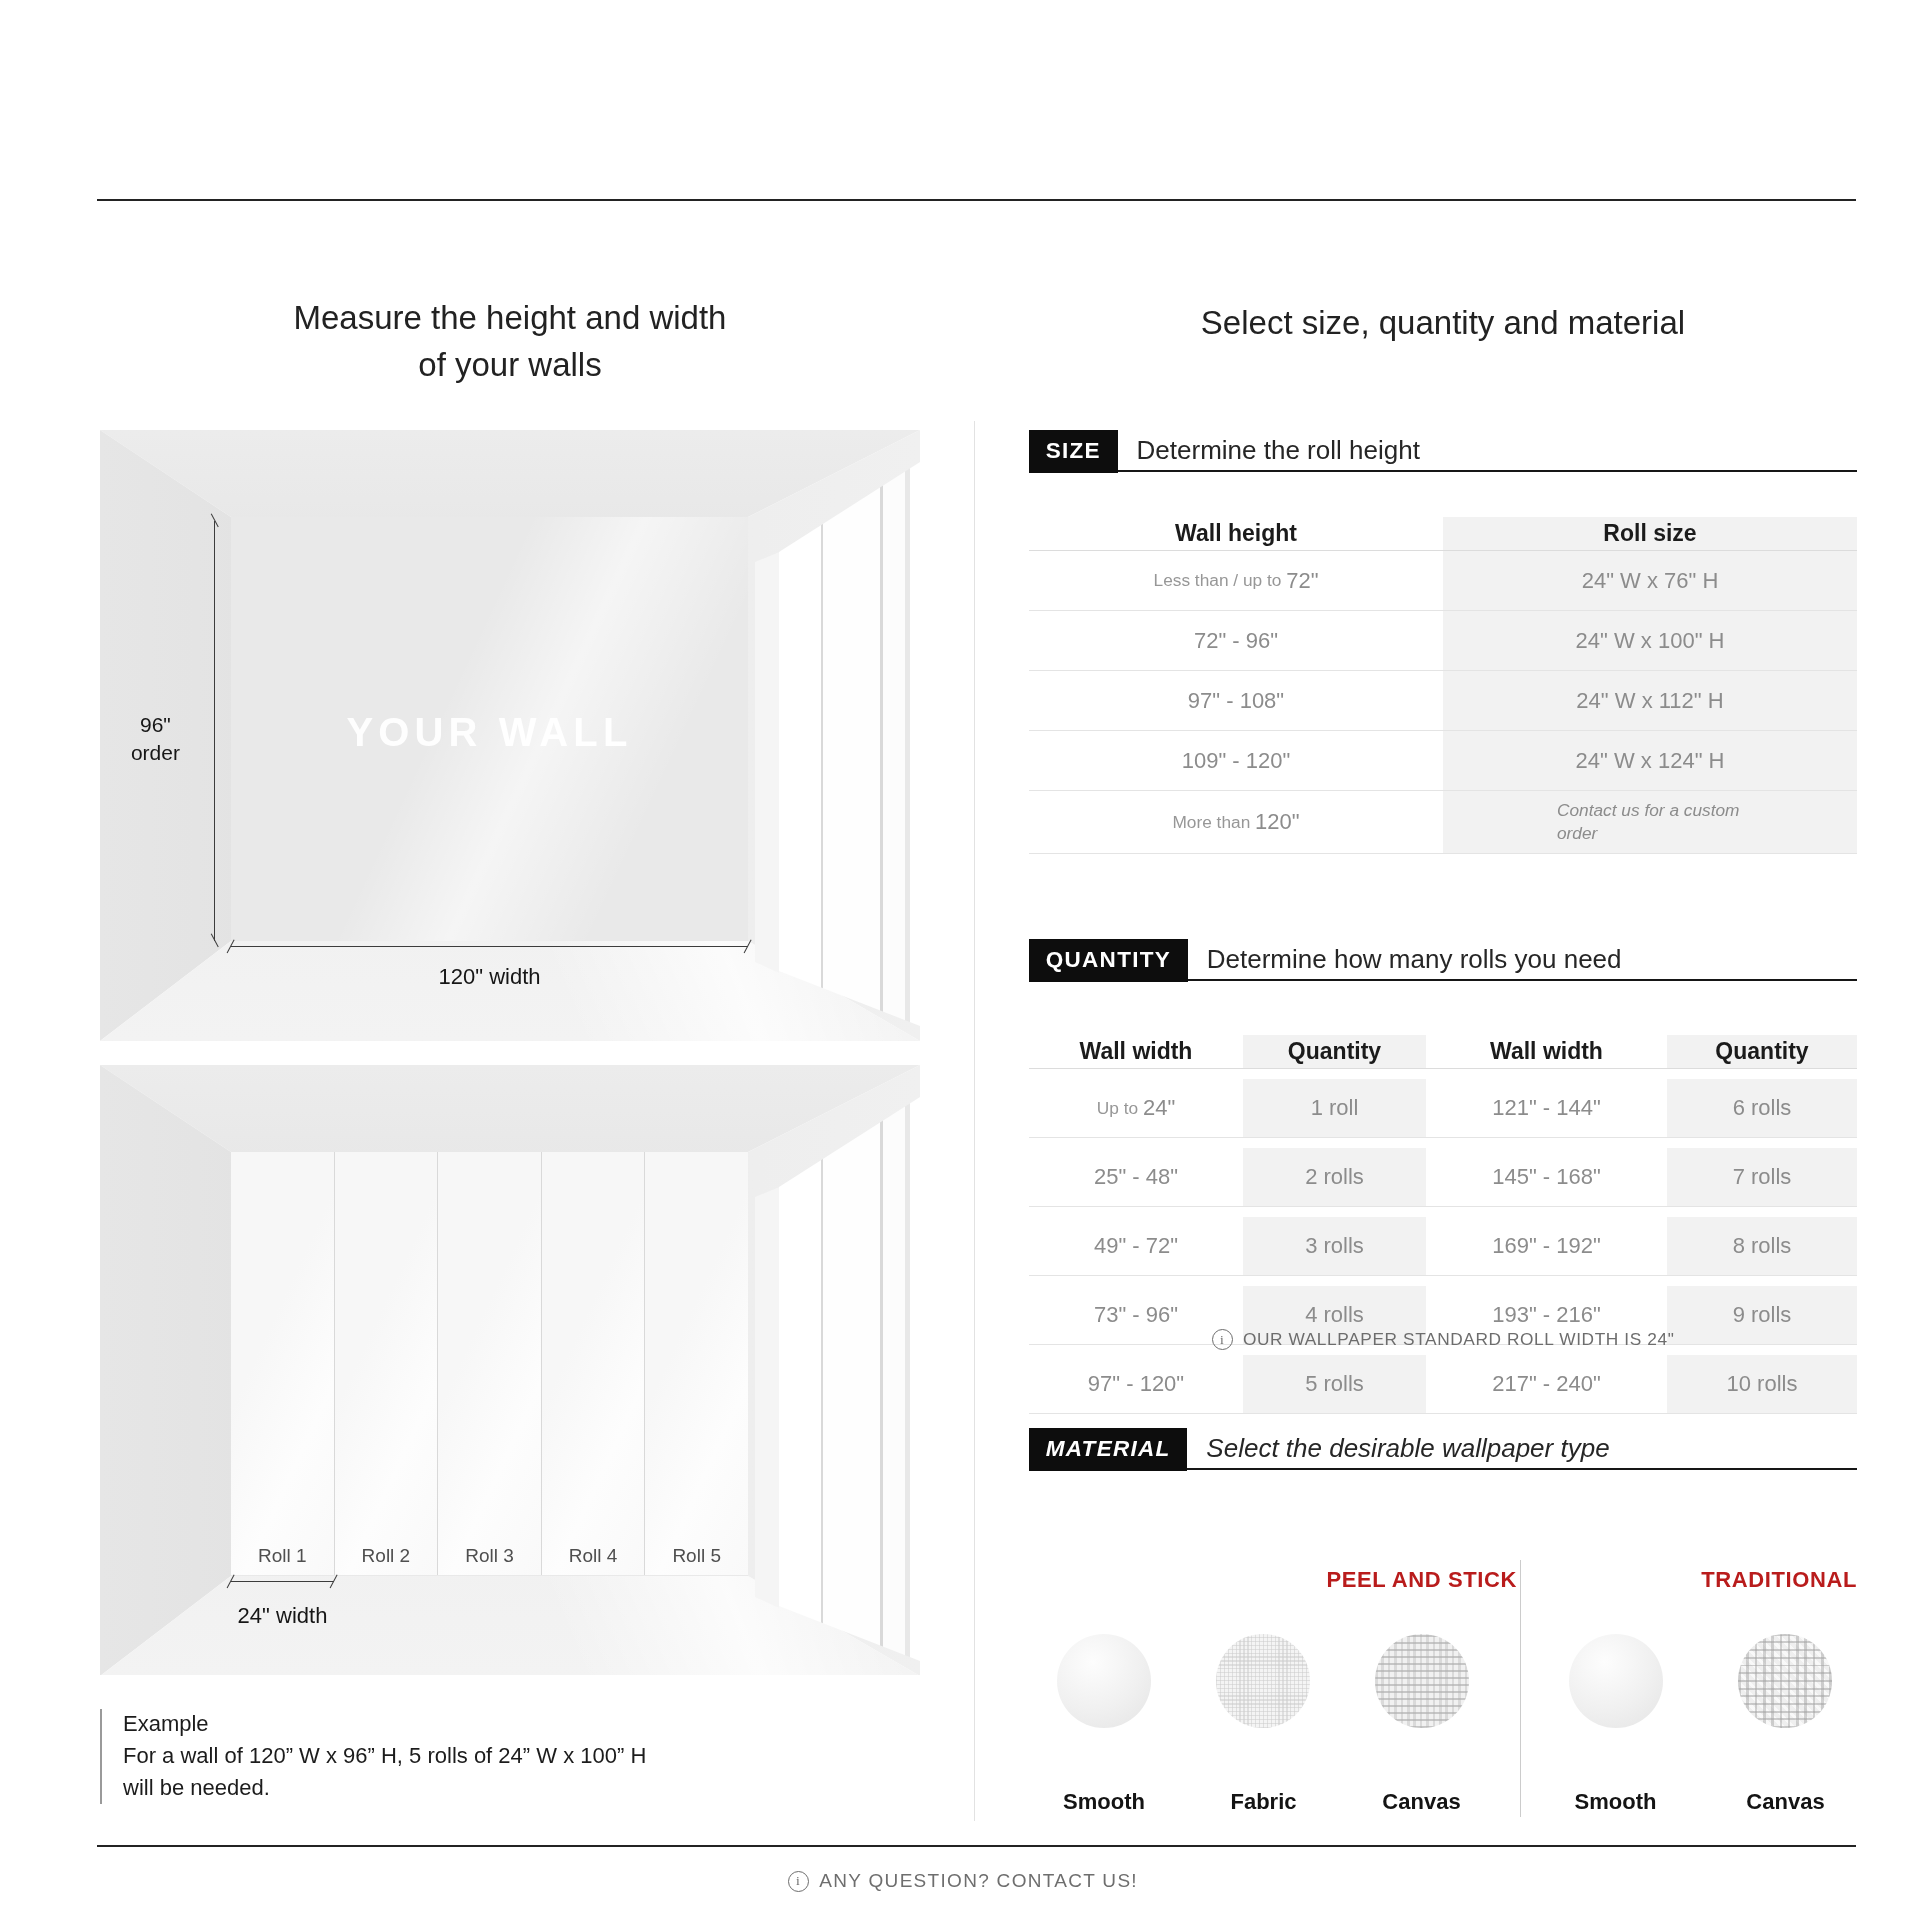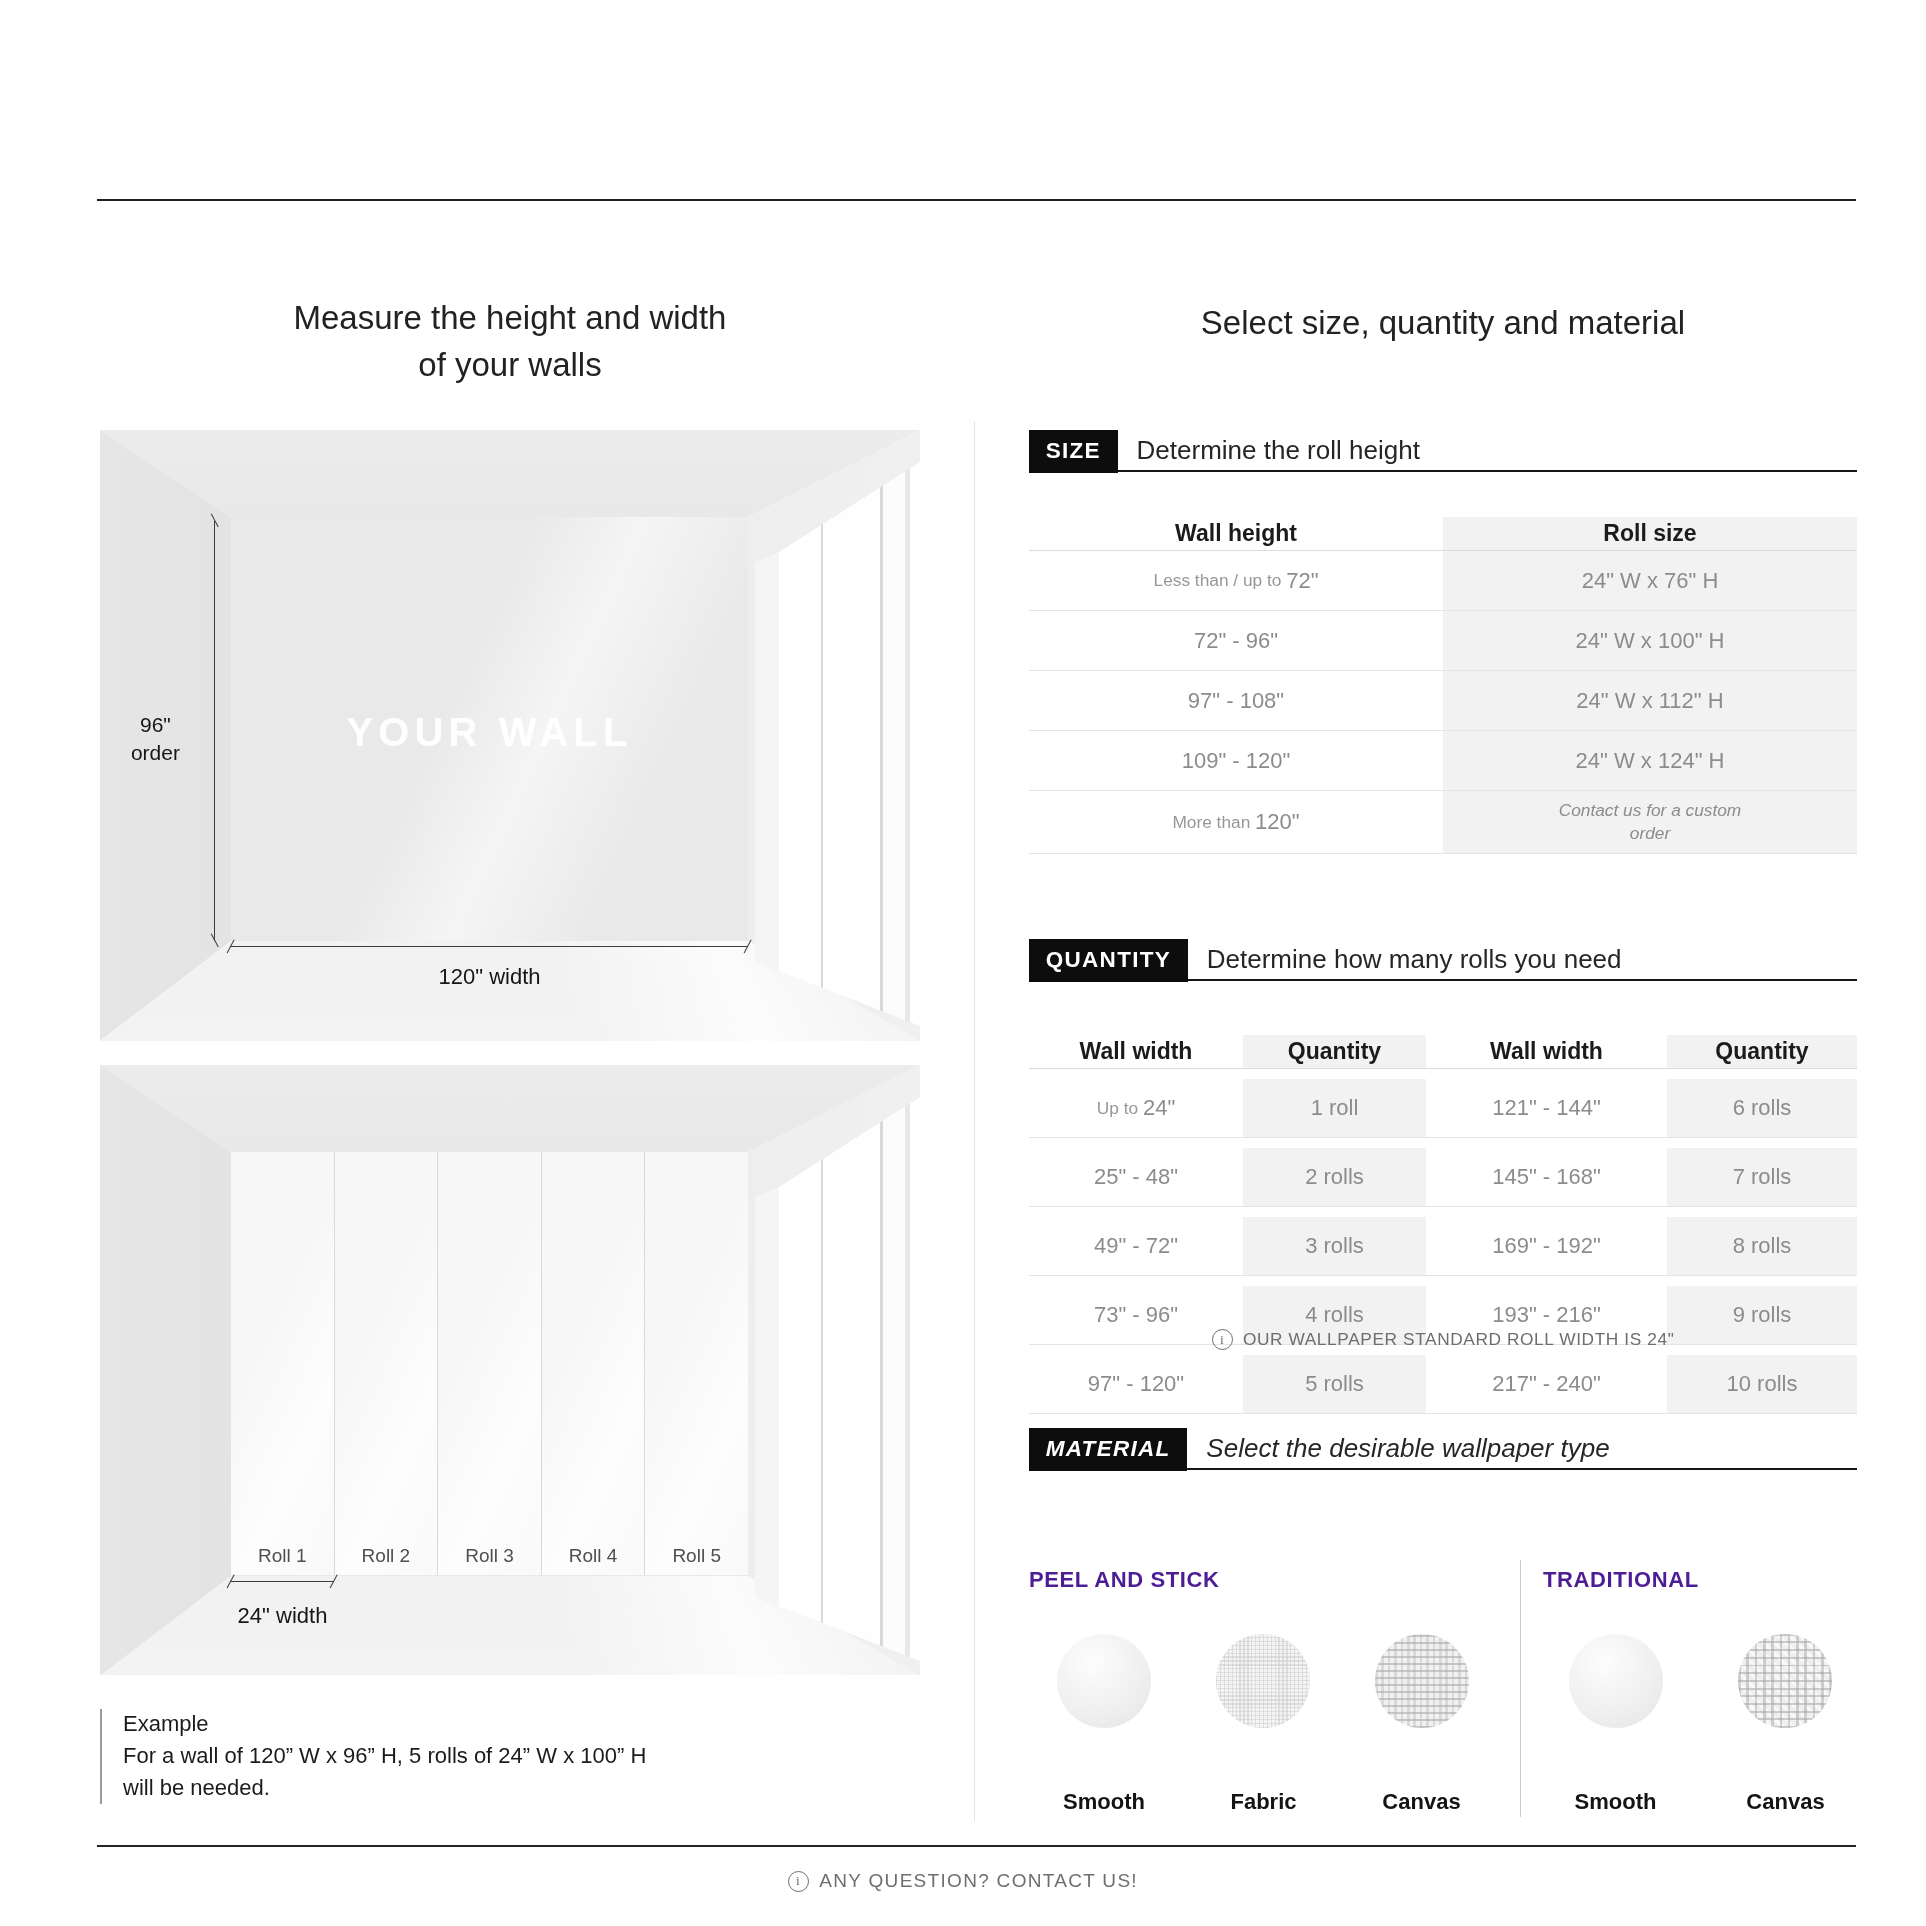--- a/index.html
+++ b/index.html
@@ -76,21 +76,21 @@
   .sec-head .tag{align-self:stretch;display:flex;align-items:center;background:#0d0d0d;color:#fff;
                  font-size:22.5px;font-weight:700;letter-spacing:1.3px;padding:0 16.7px;margin-bottom:-2.6px;}
   .sec-head .subtitle{font-size:26px;color:#262626;}
   .sh-size{top:430px;} .sh-qty{top:939px;} .sh-mat{top:1428px;font-style:italic;}
 
   
   .size-table{left:1029px;top:517px;width:828px;}
   .st-row{display:flex;height:59px;border-bottom:1.3px solid #e4e4e4;}
   .st-row.head{height:33px;border-bottom:1.3px solid #dcdcdc;}
   .st-row.last{height:62px;}
-  .st-cell{width:50%;display:flex;align-items:center;justify-content:center;text-align:center;}
+  .st-cell{width:50%;display:flex;align-items:center;justify-content:center;text-align:left;}
   .st-cell.roll{background:#f2f2f2;}
   .hdr{font-size:23px;font-weight:700;color:#1b1b1b;}
   .val{font-size:22px;color:#8c8c8c;}
   .val-sm{font-size:17.3px;color:#979797;white-space:pre;}
   .wrap2{max-width:186px;font-size:17.3px;line-height:1.35;color:#8c8c8c;font-style:italic;}
 
   
   .qty-table{left:1029px;top:1025px;width:828px;}
   .qt-row{display:flex;height:58px;border-bottom:1.3px solid #e4e4e4;margin-top:10px;}
   .qt-row.head{height:33px;border-bottom:1.3px solid #dcdcdc;}
@@ -98,21 +98,21 @@
   .c1{width:214px;} .c2{width:183px;background:#f2f2f2;} .c3{width:241px;} .c4{width:190px;background:#f2f2f2;}
 
   .note{left:1029px;top:1329px;width:828px;display:flex;align-items:center;justify-content:center;gap:10.3px;
         font-size:17.3px;color:#6d6d6d;letter-spacing:0.6px;}
   .info-icon{display:inline-flex;align-items:center;justify-content:center;width:19px;height:19px;
              border:1.3px solid #6d6d6d;border-radius:50%;font-size:13.5px;color:#6d6d6d;flex:0 0 auto;}
   .info-icon::before{content:"i";font-family:"Liberation Serif",serif;}
 
   
   .material{left:1029px;top:1554px;width:828px;height:270px;}
-  .mat-title{position:absolute;top:13px;font-size:22px;font-weight:700;color:#4c1d95;text-align:left;letter-spacing:0.6px;}
+  .mat-title{position:absolute;top:13px;font-size:22px;font-weight:700;color:#b91c1c;text-align:right;letter-spacing:0.6px;}
   .mt1{left:0;width:488px;} .mt2{left:514px;width:314px;}
   .mat-divider{position:absolute;left:491px;top:6.4px;width:1.3px;height:257px;background:#cccccc;}
   .swatch{position:absolute;top:80px;width:94px;height:94px;border-radius:50%;}
   .tex-smooth{background:radial-gradient(circle at 38% 30%,#fdfdfd,#f0f0f0 55%,#e5e5e5 95%);}
   .tex-fabric{background-color:#f4f4f4;
     background-image:repeating-linear-gradient(0deg,rgba(205,205,205,.55) 0 1.3px,transparent 1.3px 3.9px),
                      repeating-linear-gradient(90deg,rgba(205,205,205,.55) 0 1.3px,transparent 1.3px 3.9px);}
   .tex-canvas{background-color:#f1f1f1;
     background-image:repeating-linear-gradient(0deg,rgba(175,175,175,.65) 0 1.9px,transparent 1.9px 7px),
                      repeating-linear-gradient(90deg,rgba(195,195,195,.5) 0 2.6px,transparent 2.6px 6.4px);}

